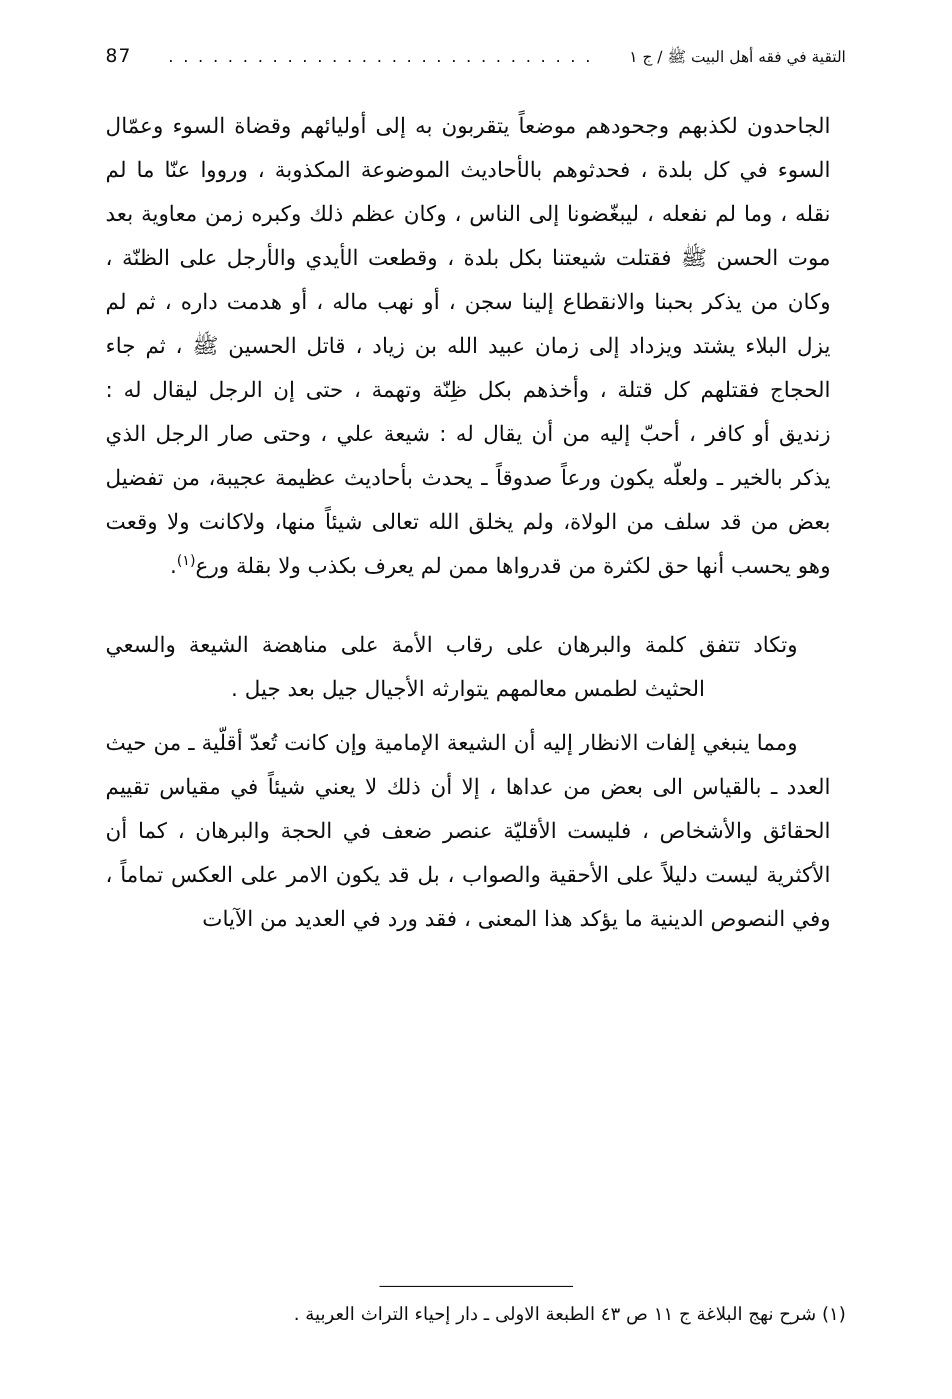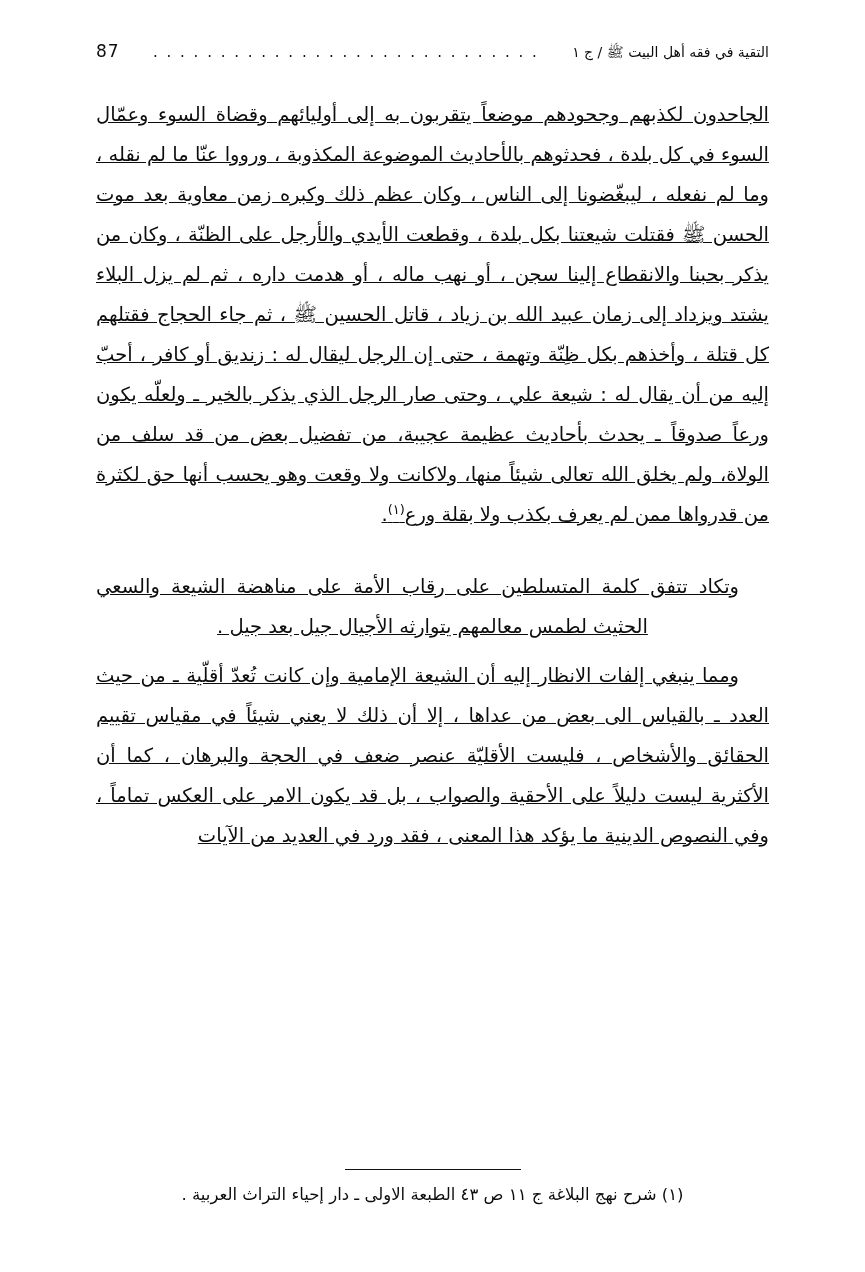--- a/index.html
+++ b/index.html
@@ -49,27 +49,26 @@
     color: #111;
     text-align: center;
     direction: ltr;
   }
   .header-page-number {
     font-size: 17px;
     letter-spacing: 1px;
   }
   
   .body-text p {
-    margin: 0 0 0 0;
+    margin: 0 14px 0 0;
     font-size: 19.5px;
     line-height: 2.05;
     text-align: justify;
     text-justify: inter-word;
     text-align-last: center;
-    text-decoration: underline;
   }
   .body-text p.justified {
     text-align-last: auto;
   }
   .para-indent {
     display: inline-block;
     width: 30px;
   }
   .tighter {
     font-size: 18px;
@@ -94,21 +93,20 @@
   }
   .footnote-rule {
     width: 176px;
     height: 1px;
     background: #111;
     margin: 0 auto 10px auto;
   }
   .footnote-line {
     font-size: 16.5px;
     line-height: 1.8;
-    text-align: center;
   }
 </style>
 </head>
 <body>
 
 <div class="page">
 
   <div class="content">
 
     <div class="page-header">
@@ -119,21 +117,21 @@
 
     <div class="body-text">
 
       <p class="justified tighter"><span>الجاحدون لكذبهم وجحودهم موضعاً يتقربون به إلى أوليائهم وقضاة السوء وعمّال السوء في كل بلدة ، فحدثوهم بالأحاديث الموضوعة المكذوبة ، ورووا عنّا ما لم نقله ، وما لم نفعله ، ليبغّضونا إلى الناس ، وكان عظم ذلك وكبره زمن معاوية بعد موت الحسن ﷺ فقتلت شيعتنا بكل بلدة ، وقطعت الأيدي والأرجل على الظنّة ، وكان من يذكر بحبنا والانقطاع إلينا سجن ، أو نهب ماله ، أو هدمت داره ، ثم لم يزل البلاء يشتد ويزداد إلى زمان عبيد الله بن زياد ، قاتل الحسين ﷺ ، ثم جاء الحجاج فقتلهم كل قتلة ، وأخذهم بكل ظِنّة وتهمة ، حتى إن الرجل ليقال له : زنديق أو كافر ، أحبّ إليه من أن يقال له : شيعة علي ، وحتى صار الرجل الذي يذكر بالخير ـ ولعلّه يكون ورعاً صدوقاً ـ يحدث بأحاديث عظيمة عجيبة، من تفضيل بعض من قد سلف من الولاة، ولم يخلق الله تعالى شيئاً منها، ولاكانت ولا وقعت وهو يحسب أنها حق لكثرة من قدرواها ممن لم يعرف بكذب ولا بقلة ورع</span><span class="footnote-ref">(١)</span><span>.</span></p>
 
       <div class="block-gap"></div>
 
 
       <div class="block-gap"></div>
 
-      <p><span class="para-indent"></span><span>وتكاد تتفق كلمة المتسلطين على رقاب الأمة على مناهضة الشيعة والسعي الحثيث لطمس معالمهم يتوارثه الأجيال جيل بعد جيل .</span></p>
+      <p><span class="para-indent"></span><span>وتكاد تتفق كلمة والبرهان على رقاب الأمة على مناهضة الشيعة والسعي الحثيث لطمس معالمهم يتوارثه الأجيال جيل بعد جيل .</span></p>
 
       <div class="block-gap-sm"></div>
 
       <p class="justified"><span class="para-indent"></span><span>ومما ينبغي إلفات الانظار إليه أن الشيعة الإمامية وإن كانت تُعدّ أقلّية ـ من حيث العدد ـ بالقياس الى بعض من عداها ، إلا أن ذلك لا يعني شيئاً في مقياس تقييم الحقائق والأشخاص ، فليست الأقليّة عنصر ضعف في الحجة والبرهان ، كما أن الأكثرية ليست دليلاً على الأحقية والصواب ، بل قد يكون الامر على العكس تماماً ، وفي النصوص الدينية ما يؤكد هذا المعنى ، فقد ورد في العديد من الآيات</span></p>
 
     </div>
   </div>
 
   <div class="footnote-area">
     <div class="footnote-rule"></div>

